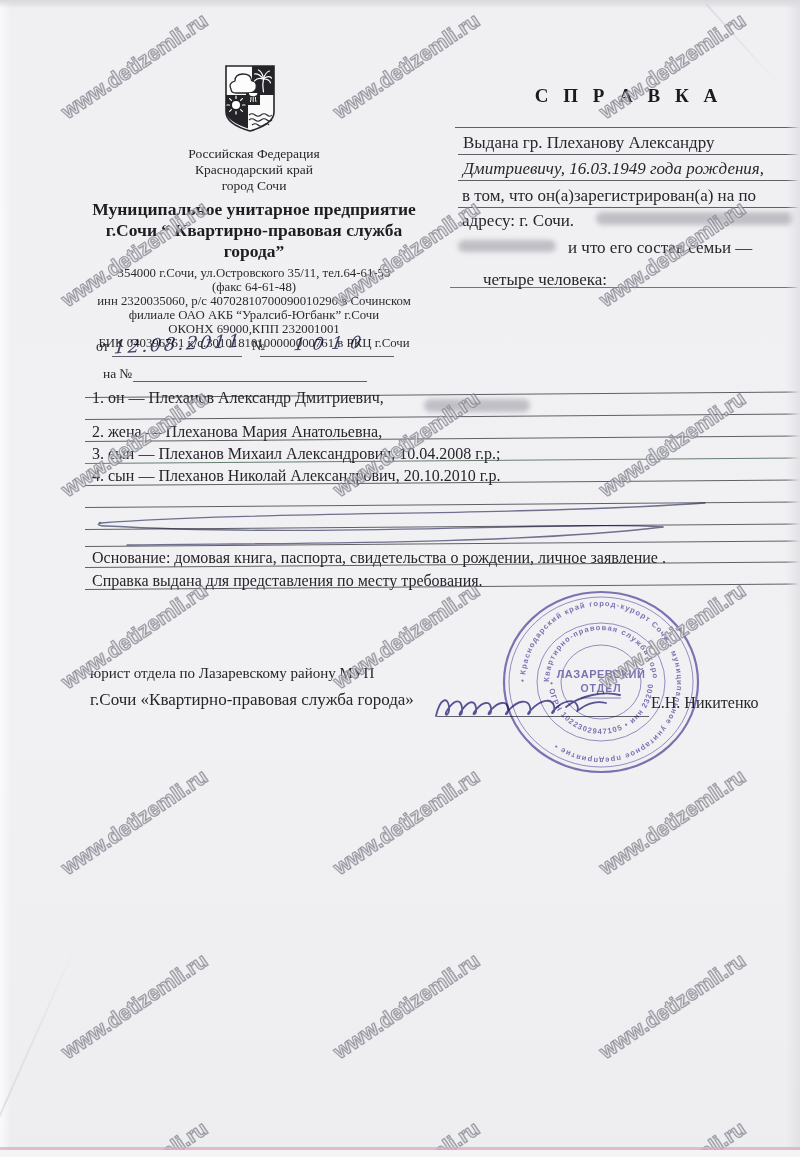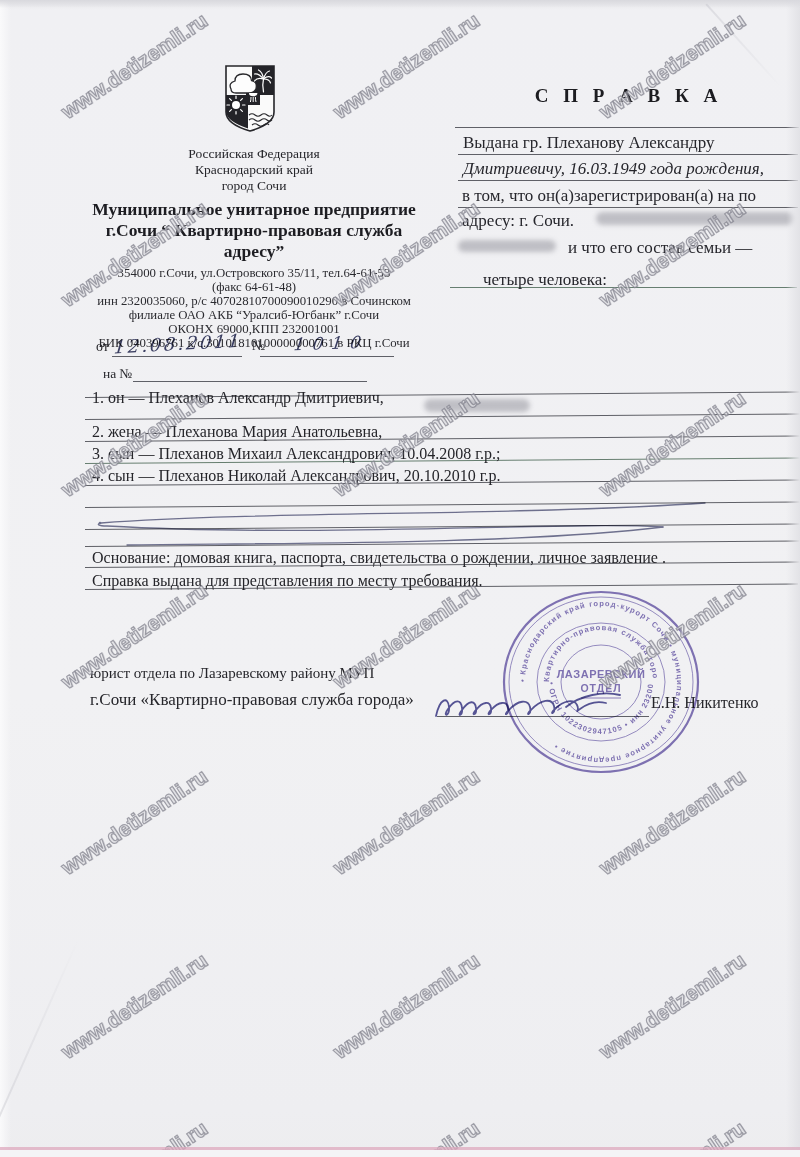--- a/index.html
+++ b/index.html
@@ -85,21 +85,21 @@
     </g>
   </svg>
 
   <div class="letterhead">
     <div class="lh-plain">Российская Федерация</div>
     <div class="lh-plain">Краснодарский край</div>
     <div class="lh-plain">город  Сочи</div>
     <div class="sp6"></div>
     <div class="lh-org">Муниципальное унитарное предприятие</div>
     <div class="lh-org">г.Сочи “ Квартирно-правовая служба</div>
-    <div class="lh-org">адресу”</div>
+    <div class="lh-org">города”</div>
     <div class="sp4"></div>
     <div class="lh-tiny">354000 г.Сочи, ул.Островского 35/11, тел.64-61-53</div>
     <div class="lh-tiny">(факс 64-61-48)</div>
     <div class="lh-tiny">инн 2320035060, р/с 40702810700090010290 в Сочинском</div>
     <div class="lh-tiny">филиале ОАО АКБ “Уралсиб-Югбанк”  г.Сочи</div>
     <div class="lh-tiny">ОКОНХ 69000,КПП 232001001</div>
     <div class="lh-tiny">БИК 040396761 к/с.30101810100000000761 в РКЦ г.Сочи</div>
   </div>
 
   <div class="t" style="left:96px;top:339px;font-size:14px;">от</div>

